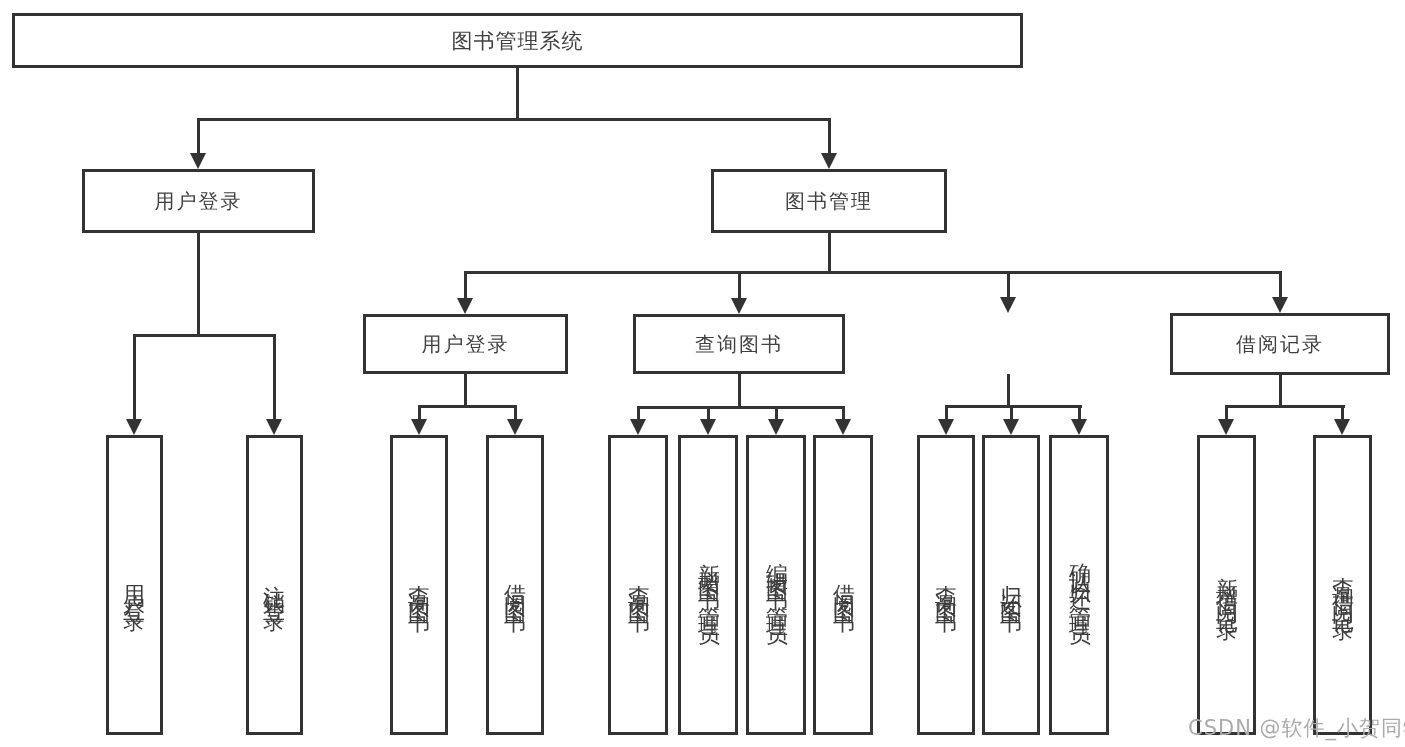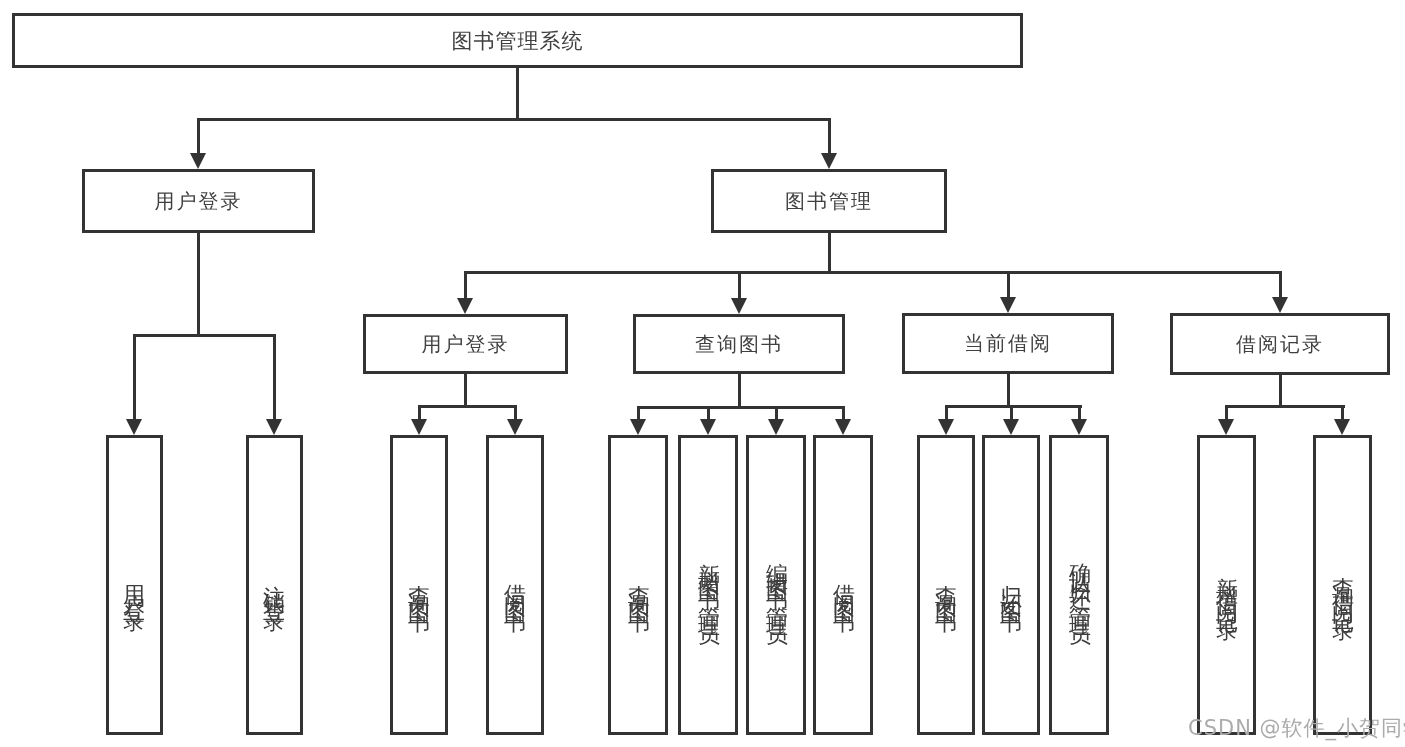--- a/index.html
+++ b/index.html
@@ -74,21 +74,20 @@
 
 <div id="canvas">
 
   <div class="node root" style="left:12px; top:13px; width:1011px; height:55px;">图书管理系统</div>
 
   <div class="node" style="left:82px; top:169px; width:233px; height:64px;">用户登录</div>
   <div class="node" style="left:711px; top:169px; width:236px; height:64px;">图书管理</div>
 
   <div class="node" style="left:363px; top:314px; width:205px; height:60px;">用户登录</div>
   <div class="node" style="left:633px; top:314px; width:212px; height:60px;">查询图书</div>
-  <div class="node" style="left:902px; top:313px; width:212px; height:61px;">当前借阅</div>
   <div class="node" style="left:1170px; top:313px; width:220px; height:62px;">借阅记录</div>
 
   <div class="leaf" style="left:106px; width:57px;">用户登录</div>
   <div class="leaf" style="left:246px; width:57px;">注销登录</div>
 
   <div class="leaf" style="left:390px; width:58px;">查询图书</div>
   <div class="leaf" style="left:486px; width:58px;">借阅图书</div>
 
   <div class="leaf" style="left:608px; width:60px;">查询图书</div>
   <div class="leaf" style="left:678px; width:60px;">新增图书（管理员）</div>

